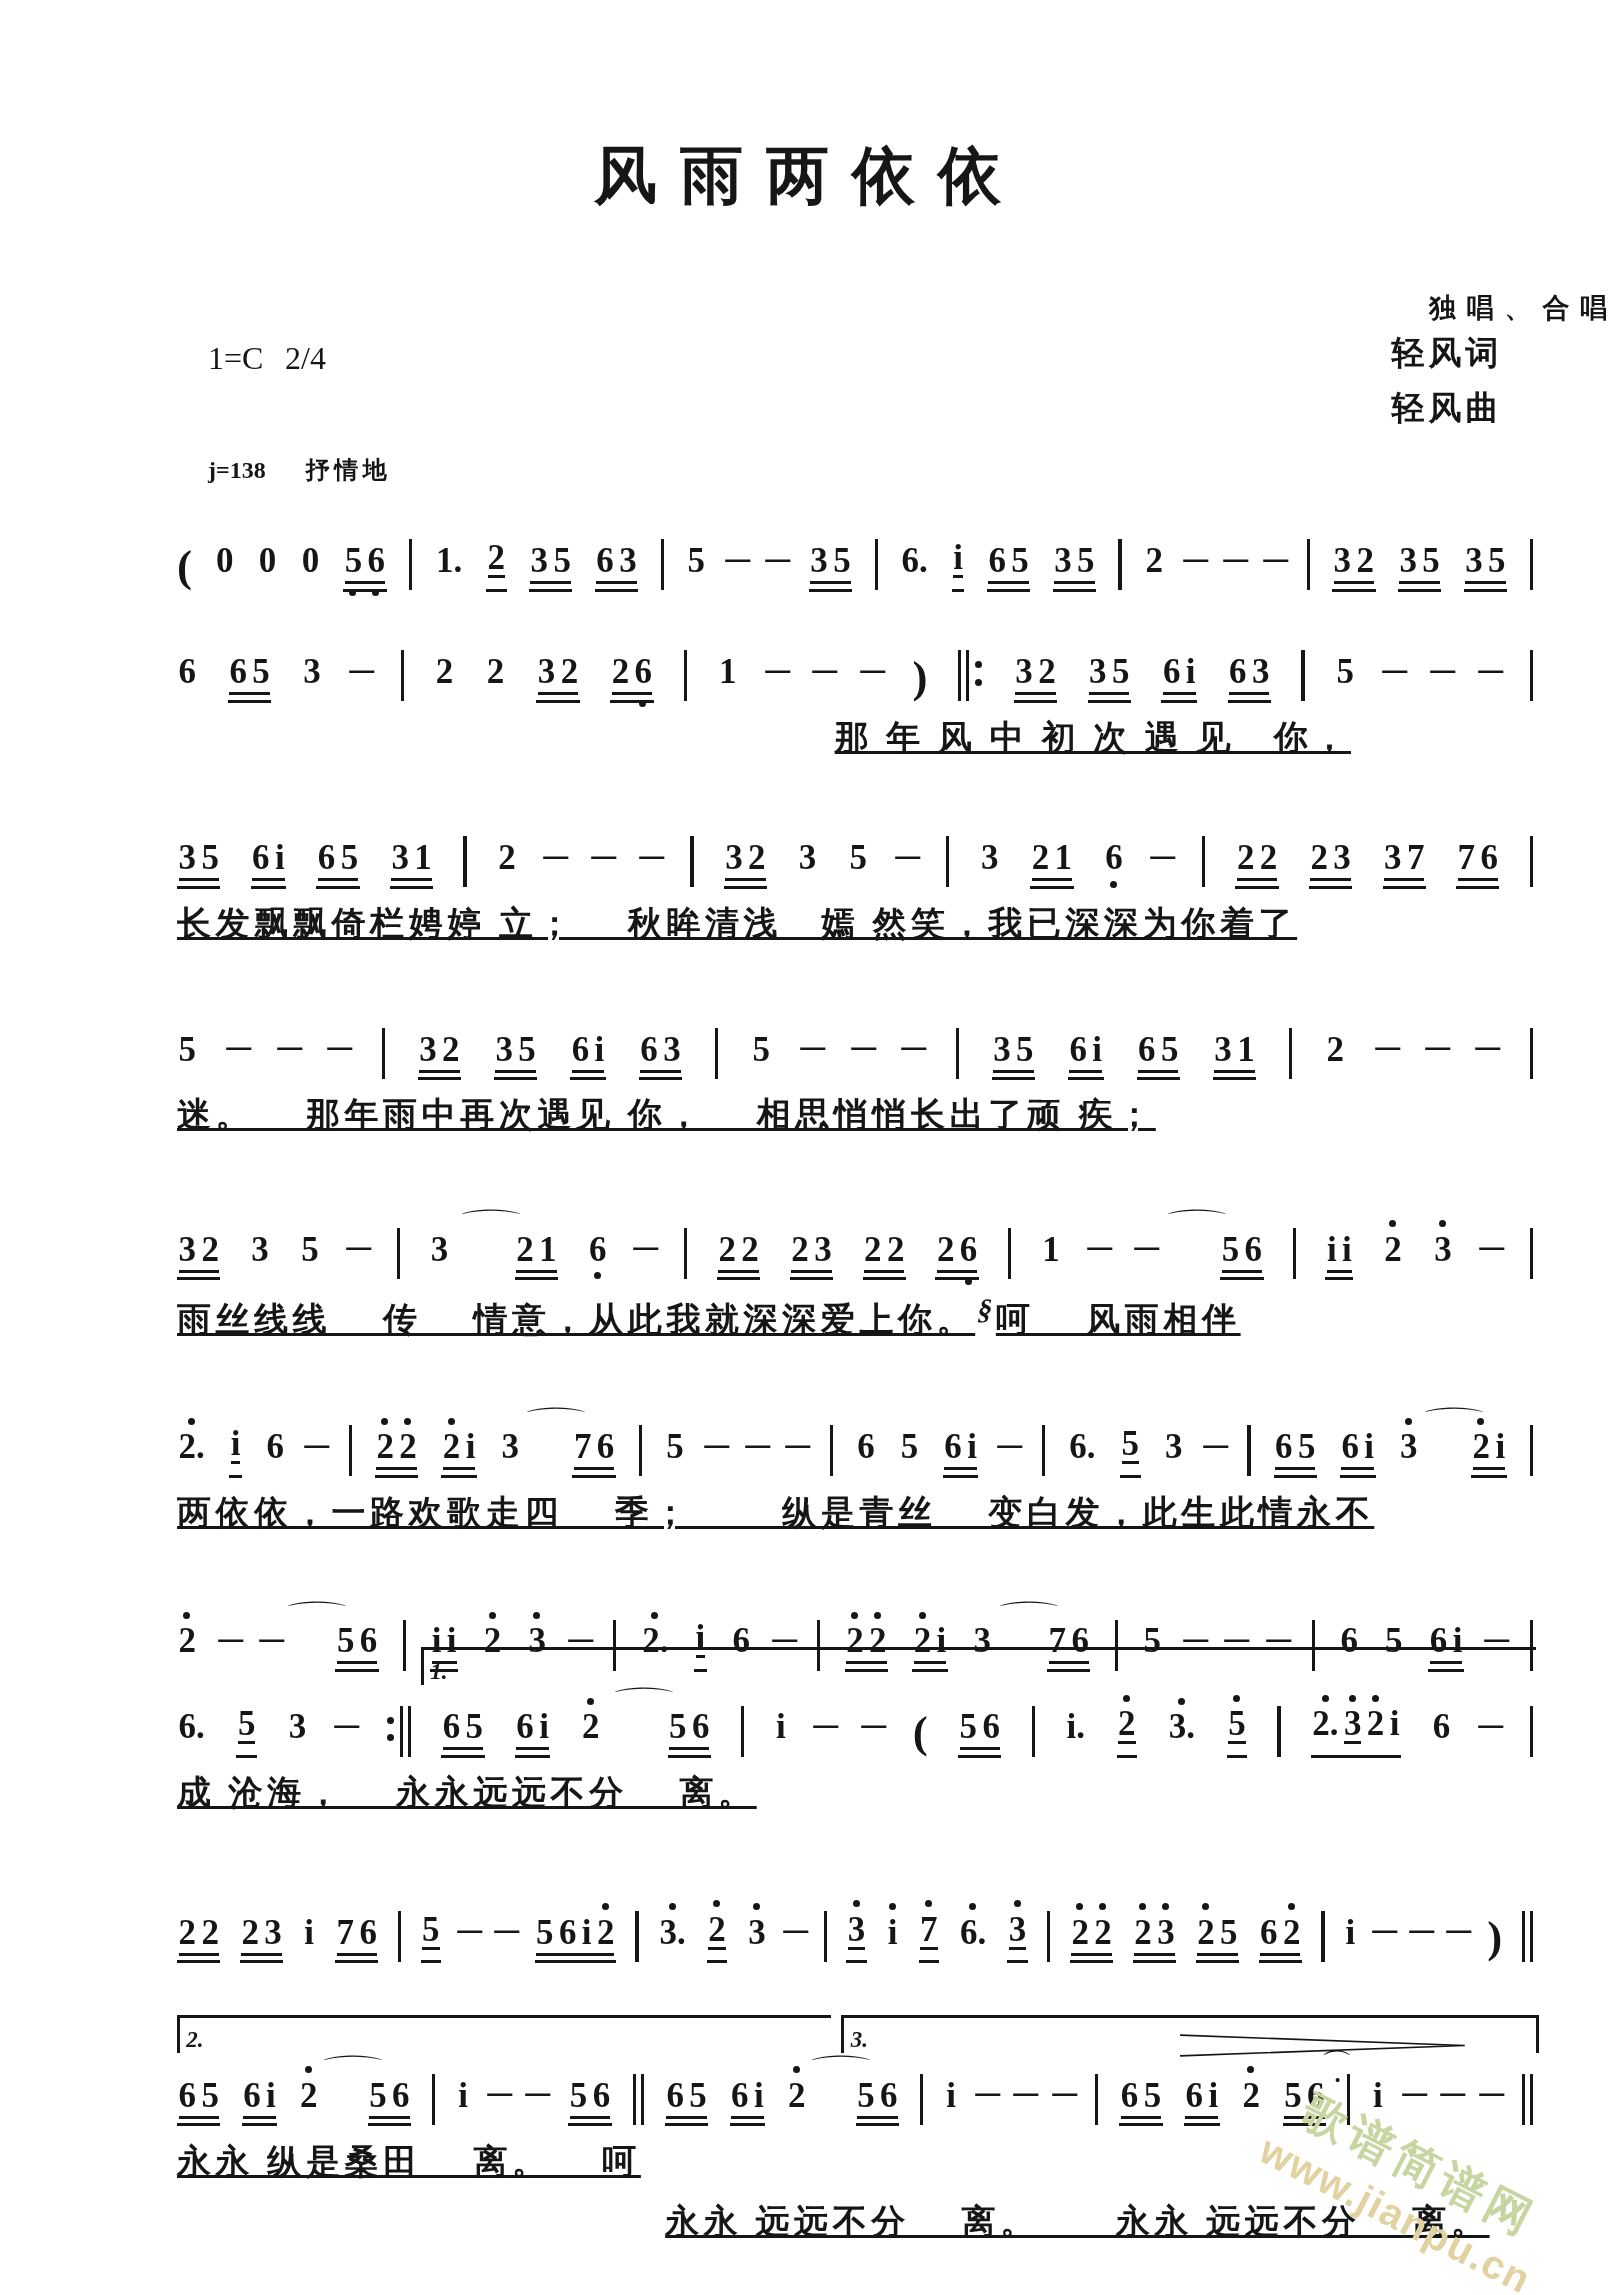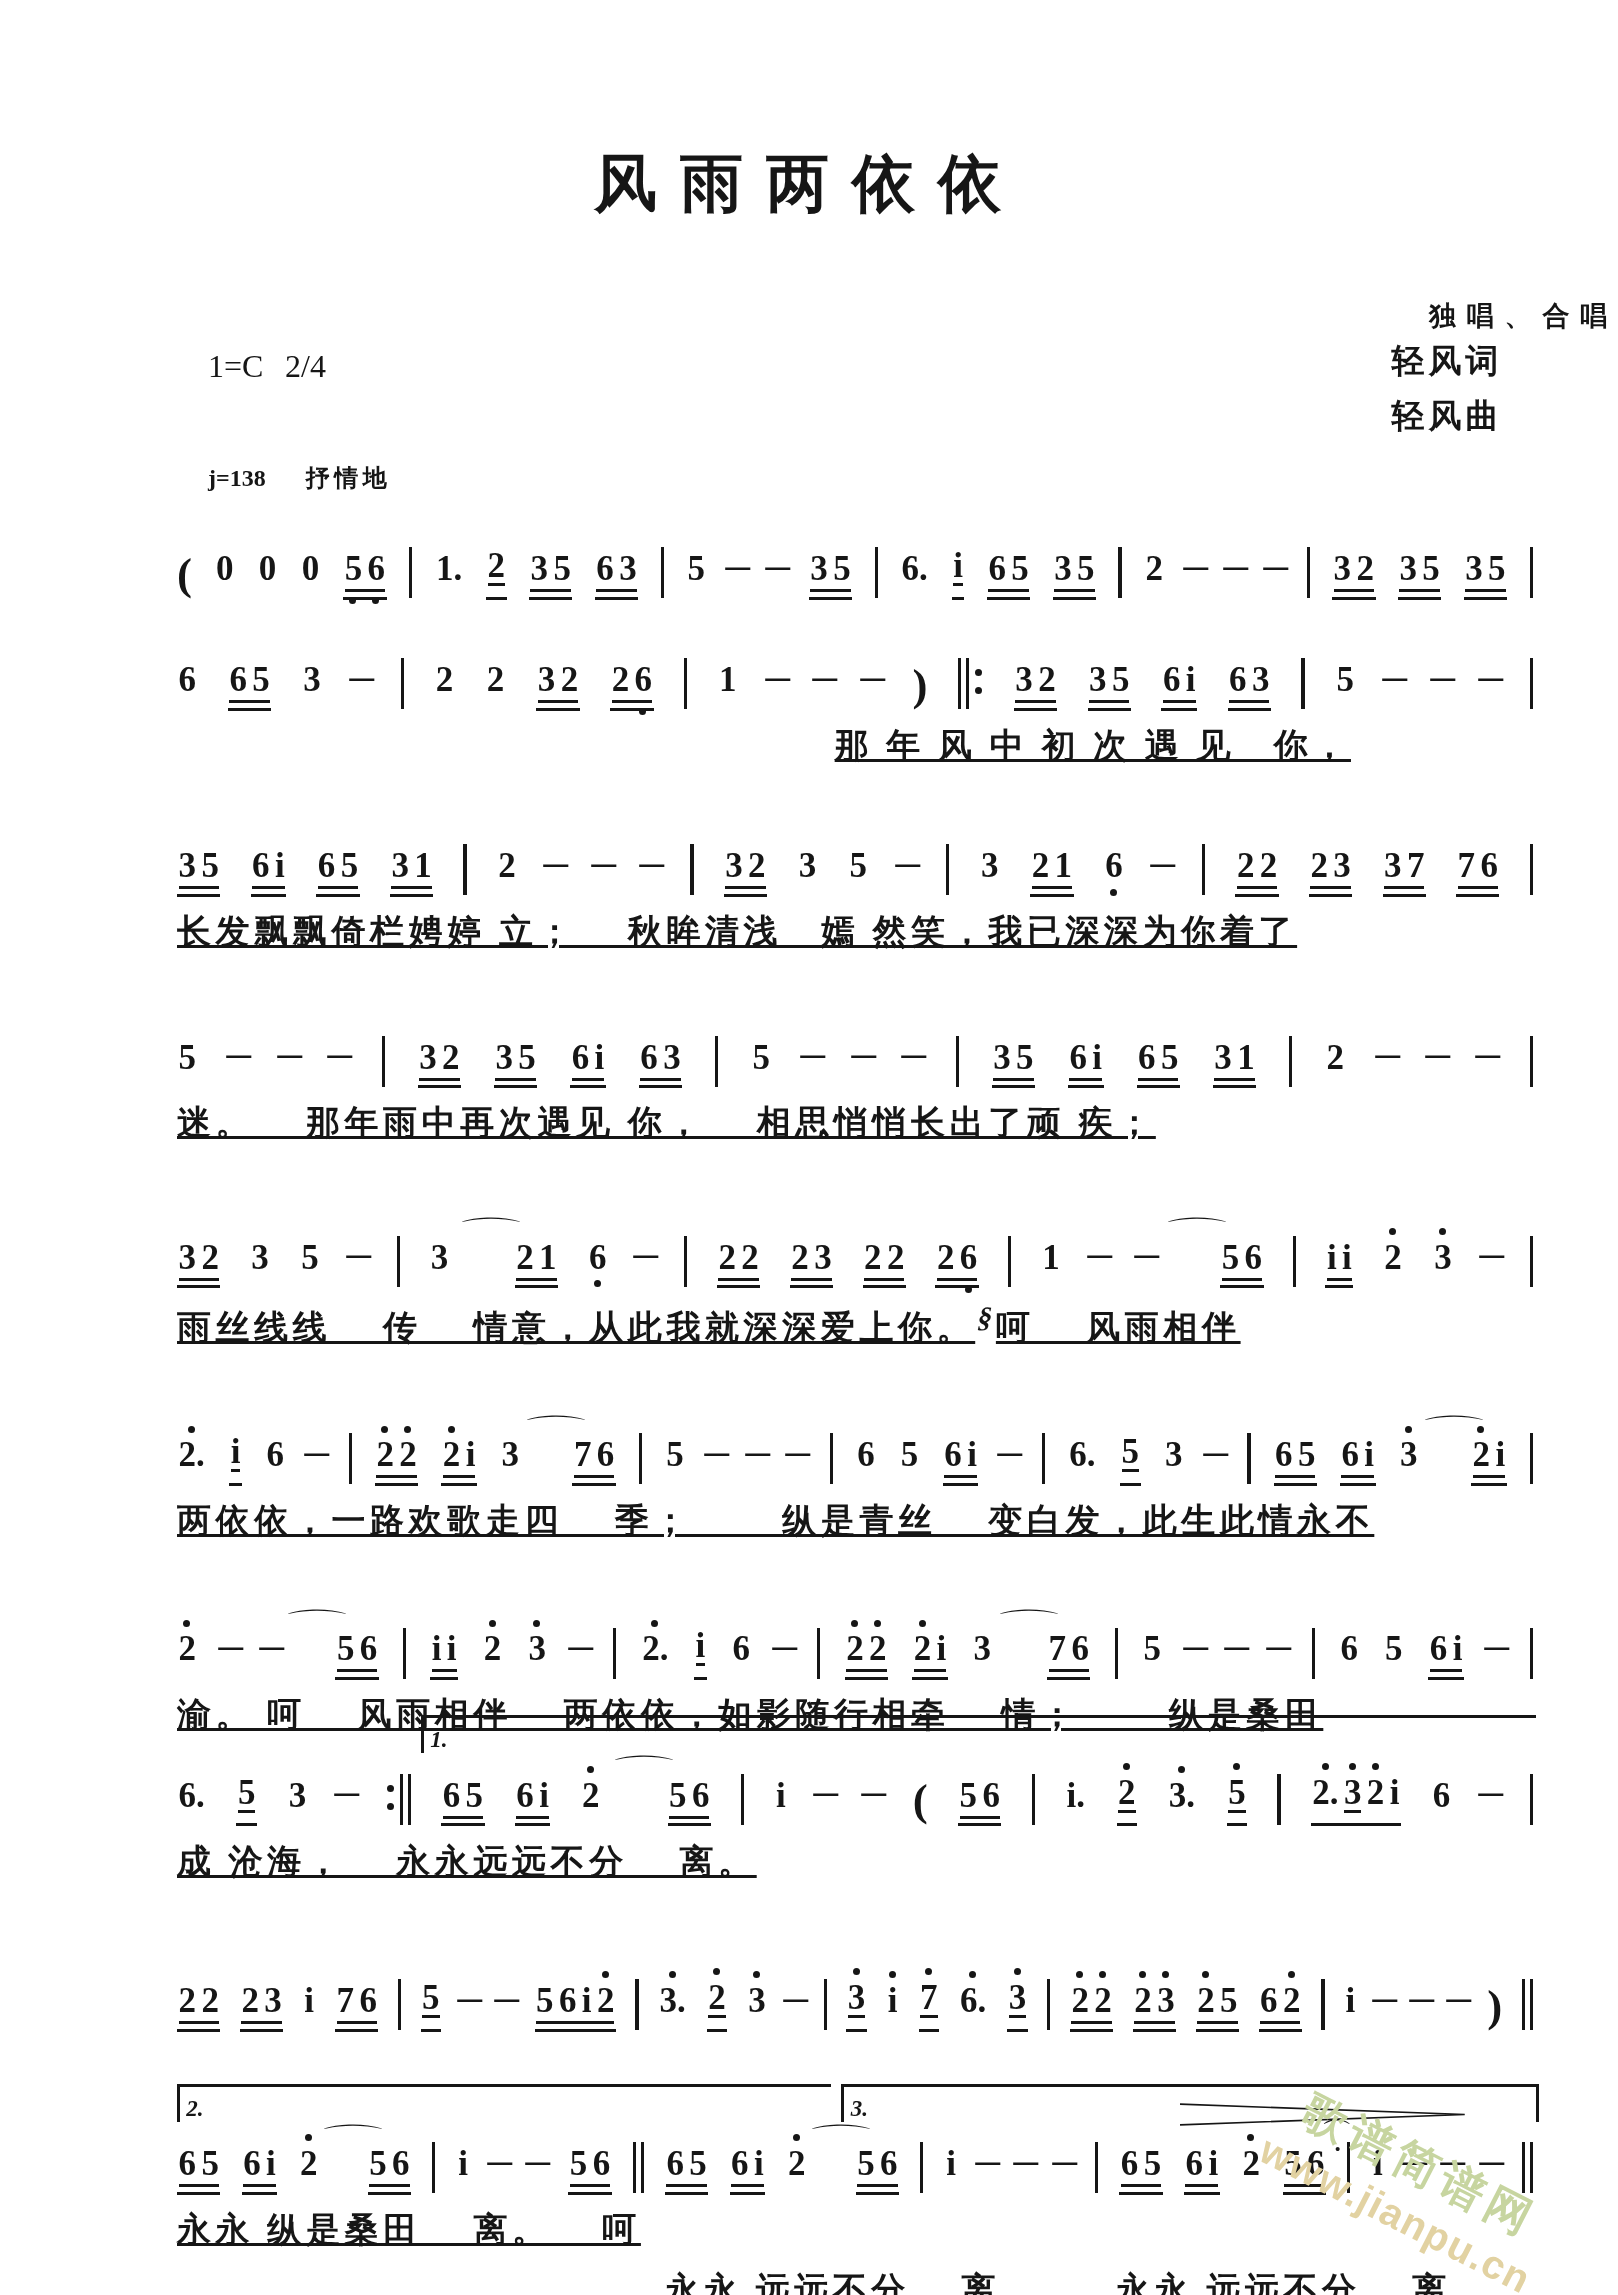--- a/index.html
+++ b/index.html
@@ -7,21 +7,21 @@
     position:relative;
     width:1618px;height:2295px;
     background:#ffffff;
     color:#161616;
     font-family:"Liberation Serif", serif;
     overflow:hidden;
   }
   
   .title{
     text-align:center;
-    margin:12px;padding-top:129px;
+    margin:4px;padding-top:129px;
     font-size:63px;font-weight:bold;
     letter-spacing:23px;
   }
   .subtitle{
     text-align:right;
     margin-top:71px;
     font-size:27px;font-weight:bold;
     letter-spacing:10.8px;
   }
   .meta-band{position:relative;height:123px;margin:0 108px 0 177px;}
@@ -912,21 +912,20 @@
             <span class="gin">
               <span class="unit">6</span>
               <span class="unit">i</span>
             </span>
           </span>
           <span class="dash">–</span>
           <span class="bar">
             <i class="bl"></i>
           </span>
         </div>
-        <div class="lyric" style="margin-left: 0%;">渝。 呵　 风雨相伴　 两依依，如影随行相牵　 情；　　 纵是桑田</div>
       </div>
       <div class="sys sys-7">
         <div class="notes">
           <span class="grp">
             <span class="gin">
               <span class="unit">6.</span>
             </span>
           </span>
           <span class="grp b">
             <span class="gin">

